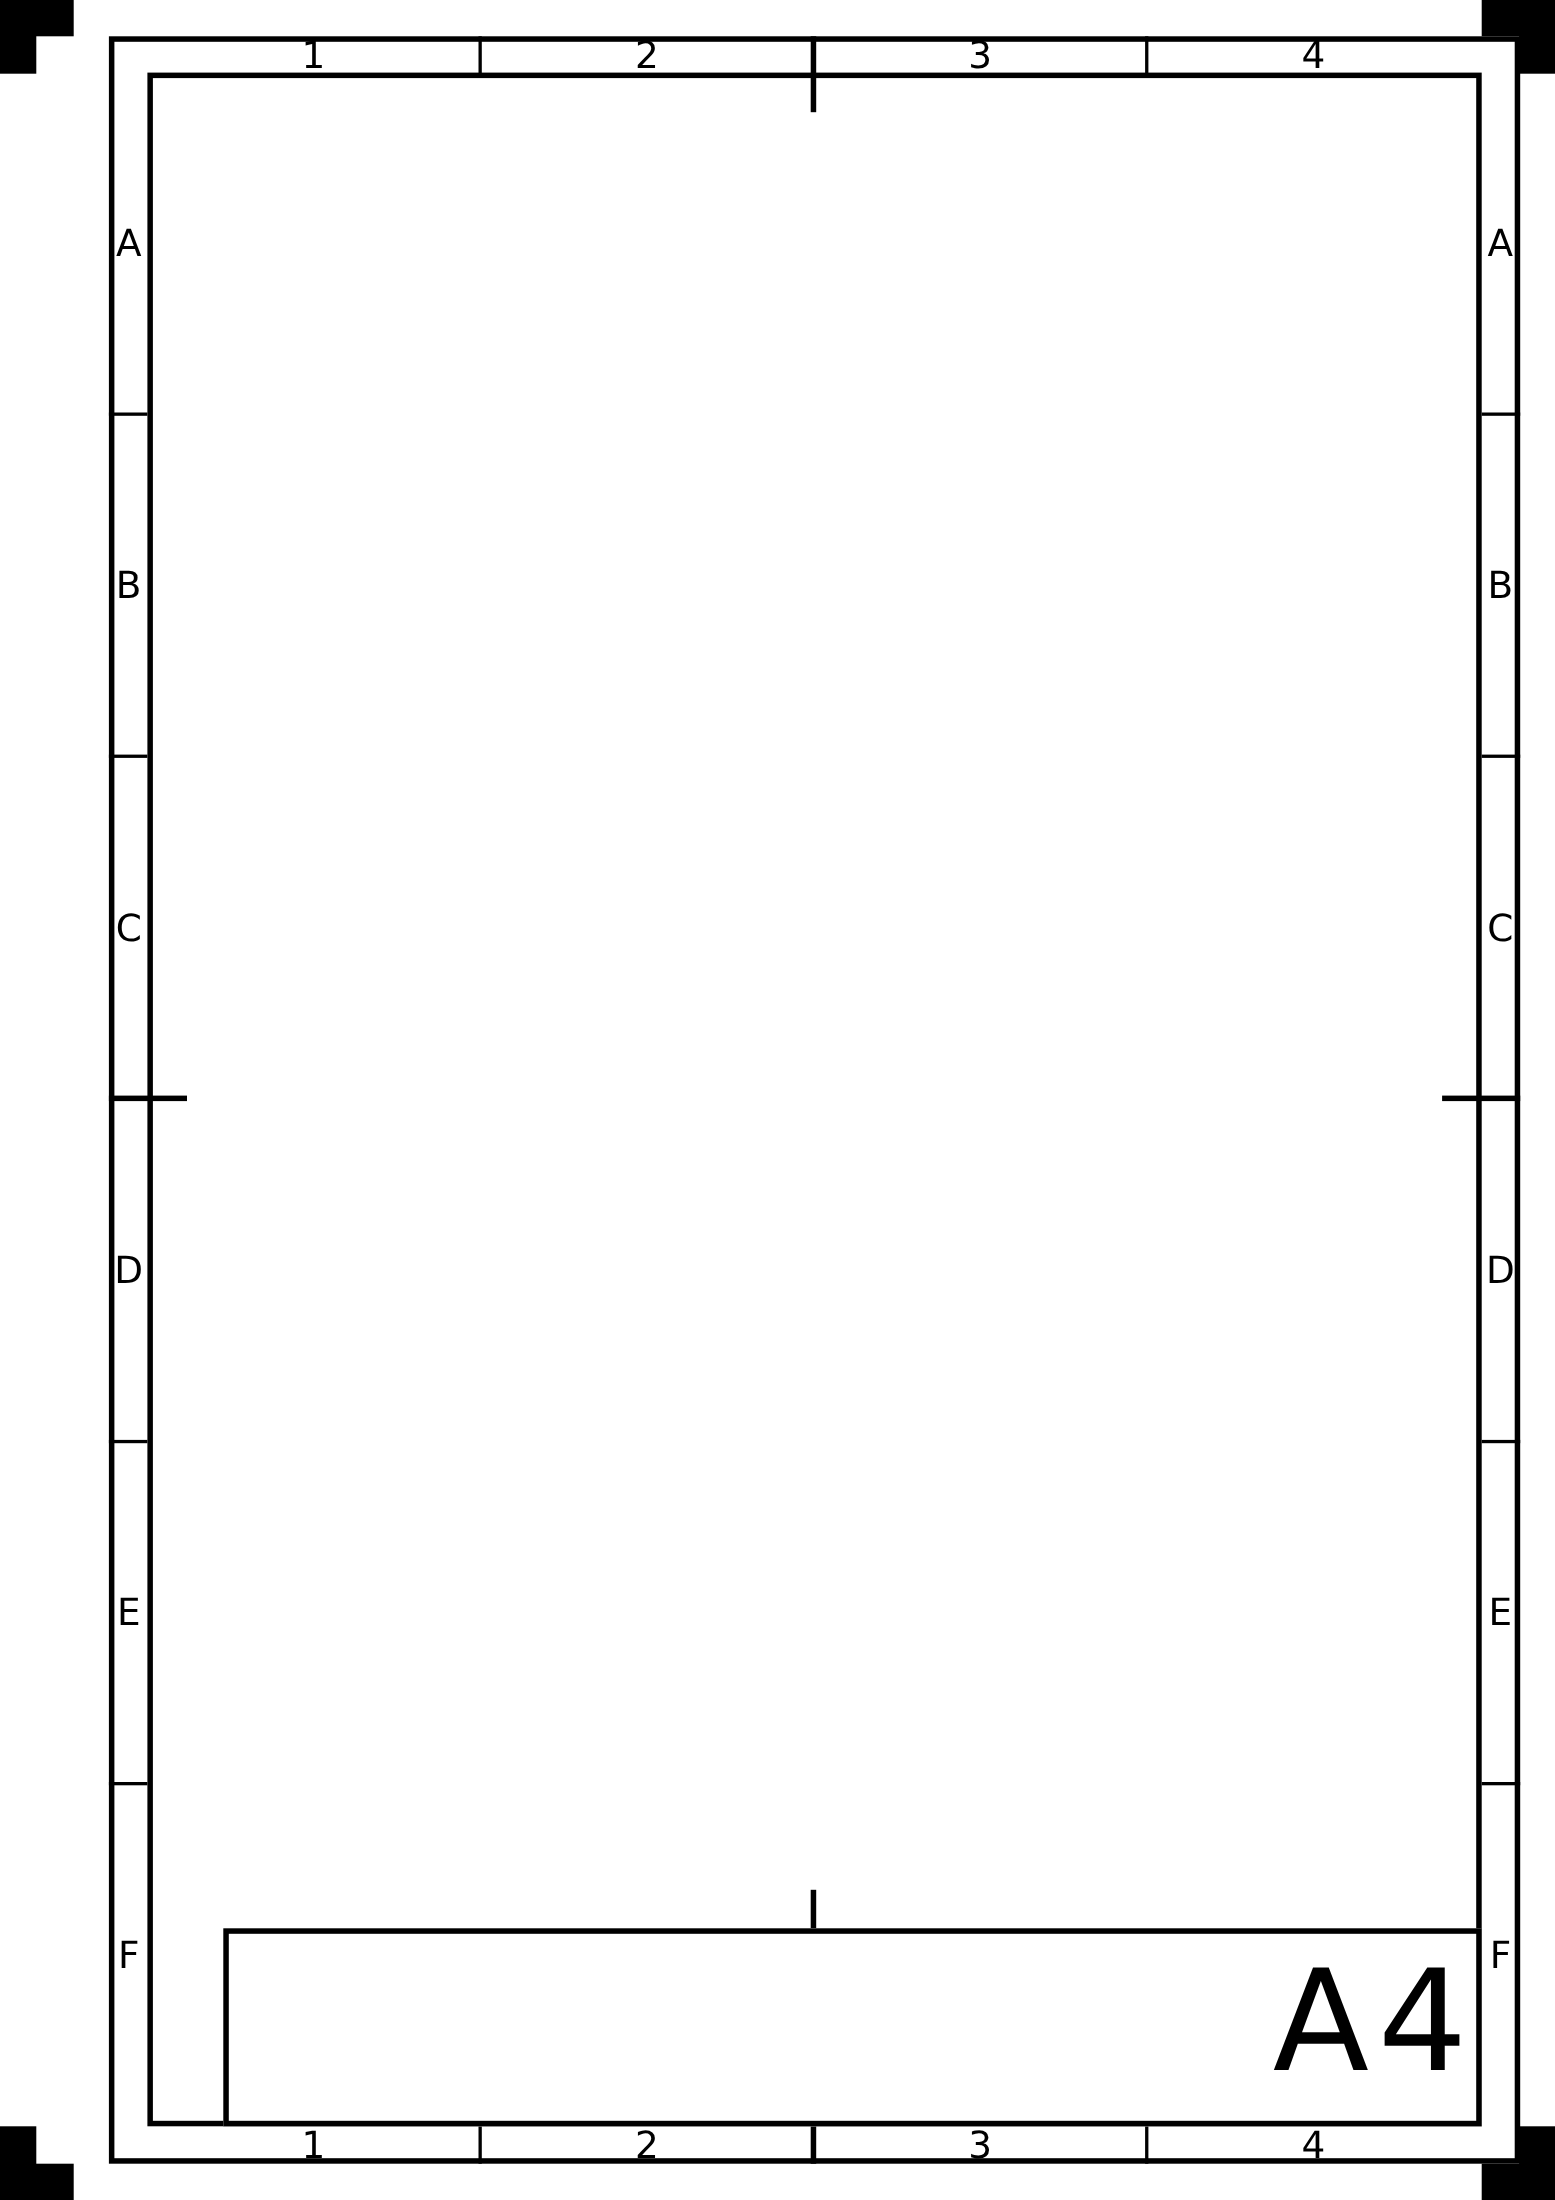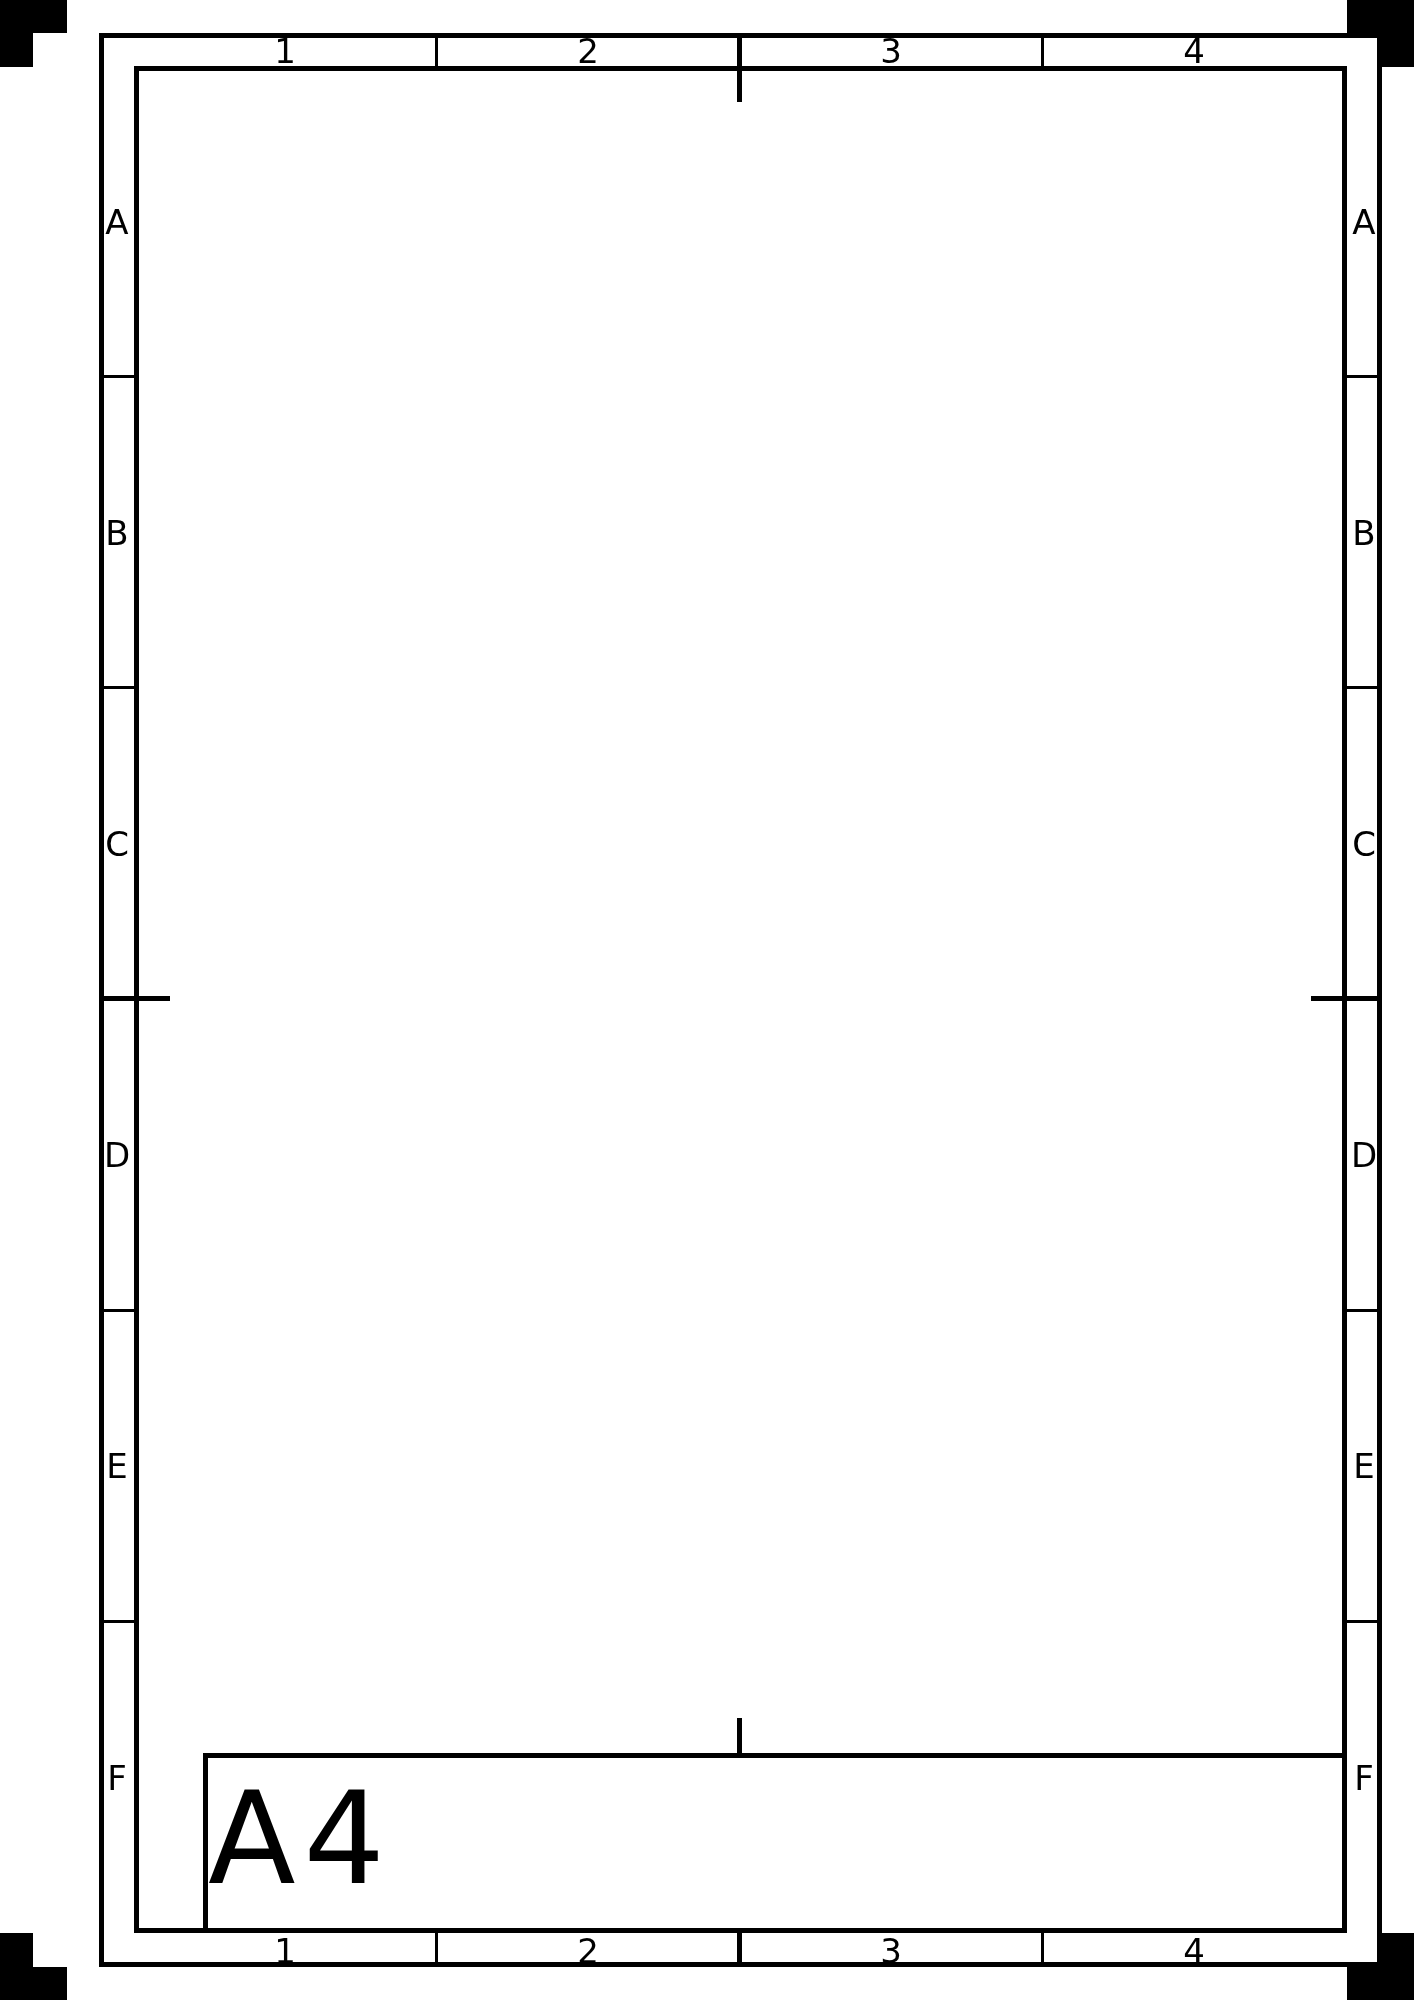--- a/index.html
+++ b/index.html
@@ -43,21 +43,21 @@
     position: absolute;
     left: 203px;
     top: 1753px;
     width: 1144px;
     height: 180px;
     border: 5px solid #000000;
     box-sizing: border-box;
     background: #ffffff;
     display: flex;
     align-items: center;
-    justify-content: flex-start;
+    justify-content: flex-end;
   }
   .sheet-size-text {
     font-size: 128px;
     line-height: 1;
     letter-spacing: 8px;
     transform: translateY(-4px);
   }
 </style>
 </head>
 <body>

